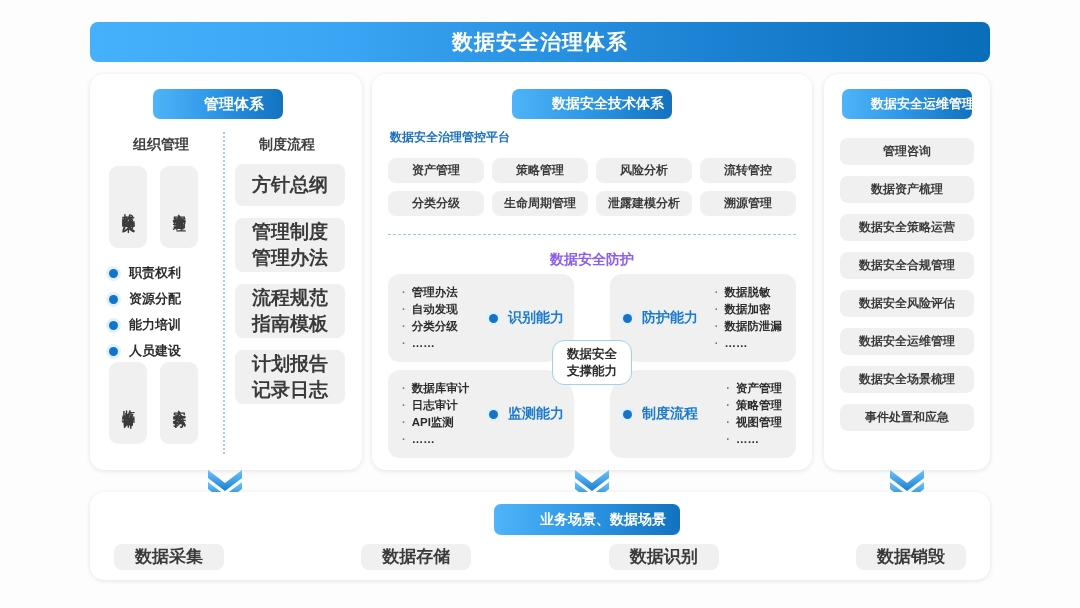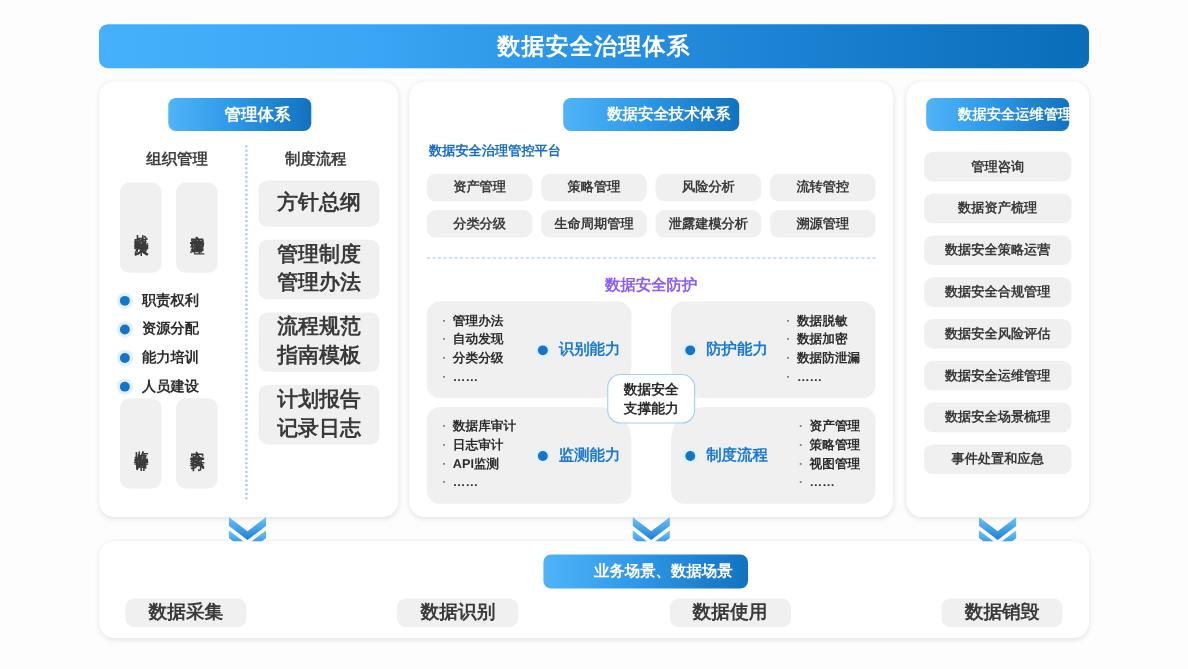--- a/index.html
+++ b/index.html
@@ -379,19 +379,19 @@
         </defs>
       <polygon points="0,0 17,13 34,0 34,8 17,21 0,8" fill="url(#cg3)"></polygon>
       <polygon points="0,12 17,25 34,12 34,19 17,32 0,19" fill="url(#cg3)"></polygon>
     </svg>
   </div>
 
   <div class="panel" id="panel-bottom">
     <div class="pill">业务场景、数据场景</div>
     <div class="scen-row">
       <div class="chip">数据采集</div>
+      <div class="chip">数据存储</div>
       <div class="chip">数据识别</div>
-      <div class="chip">数据使用</div>
       <div class="chip">数据销毁</div>
     </div>
   </div>
 
 </div>
 
 </body></html>

